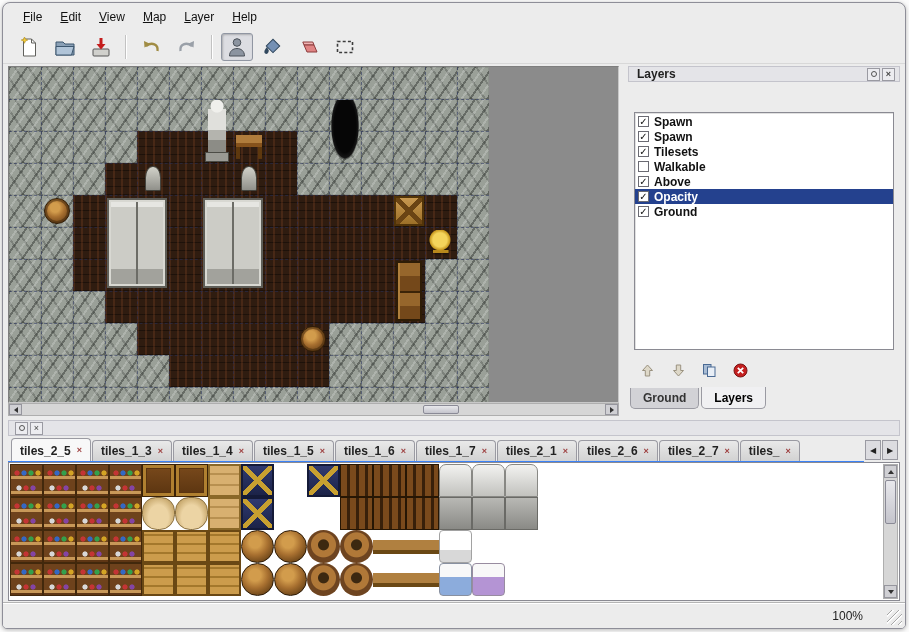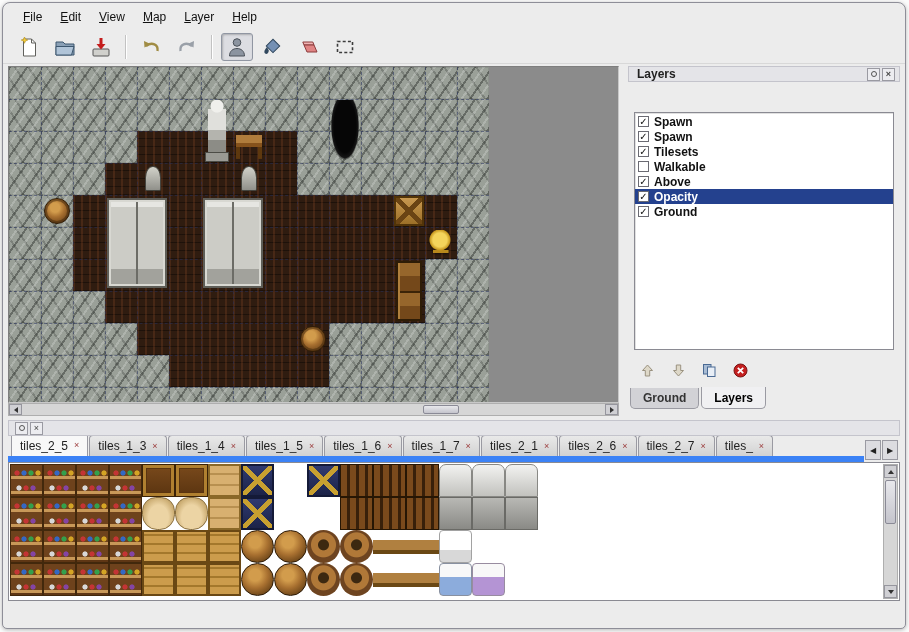--- a/index.html
+++ b/index.html
@@ -111,21 +111,21 @@
   .cb{width:11px;height:11px;background:#fff;border:1px solid #6a6a72;font-size:10px;line-height:9px;text-align:center;color:#111;flex:none;}
   .layer-actions{position:absolute;left:6px;top:292px;height:24px;display:flex;align-items:center;gap:13px;padding-left:4px;}
   .la-btn{width:18px;height:18px;display:flex;align-items:center;justify-content:center;}
   .dock-tabs{position:absolute;left:0;right:0;top:322px;height:24px;display:flex;align-items:flex-start;padding-left:2px;}
   .dock-tab{padding:3px 12px;background:#d2d2d6;border:1px solid #9a9aa2;border-top:none;border-radius:0 0 5px 5px;margin-right:2px;color:#333;}
   .dock-tab.active{background:#f0f0f2;color:#000;margin-top:-1px;padding-top:4px;}
 
   
   .tilesets{position:absolute;left:5px;top:417px;width:892px;height:181px;}
   .ts-tabbar{position:absolute;left:0;right:36px;top:16px;height:26px;display:flex;align-items:flex-end;
-    padding-left:3px;overflow:hidden;border-bottom:6px solid #3b82f6;}
+    padding-left:3px;overflow:hidden;border-bottom:1px solid #3b82f6;font-weight:bold;}
   .ts-tab{flex:none;display:flex;align-items:center;gap:6px;padding:3px 8px;height:21px;
     background:linear-gradient(#e9e9e9,#d2d2d2);border:1px solid #9a9aa2;border-bottom:none;
     border-radius:4px 4px 0 0;margin-right:1px;color:#222;}
   .ts-tab.active{background:#f8f8f8;height:24px;margin-bottom:-1px;z-index:2;}
   .tabx{font-size:9px;line-height:9px;color:#9c3c3c;}
   .ts-scrollers{position:absolute;right:2px;top:20px;display:flex;gap:1px;}
   .ts-scrollers .sb{width:16px;height:20px;border:1px solid #9a9aa2;background:#dcdce0;
     display:flex;align-items:center;justify-content:center;font-size:8px;color:#222;}
   .ts-content{position:absolute;left:0;right:0;top:42px;bottom:0;background:#fff;border:1px solid #8a8a92;overflow:hidden;}
   .ts-grid{position:absolute;left:1px;top:1px;width:560px;height:133px;}
@@ -645,14 +645,18 @@
             <div class="tri tri-u"></div>
           </div>
         <div class="sc-btn" style="bottom:0">
             <div class="tri tri-d"></div>
           </div>
         <div class="thumb" style="left:1px;width:11px;top:15px;height:44px;"></div>
       </div>
     </div>
   </div>
 
+  <div class="statusbar">
+    <span class="zoom-text">100%</span>
+    <div class="resize-grip"></div>
+  </div>
 
 </div>
 
 </body></html>

